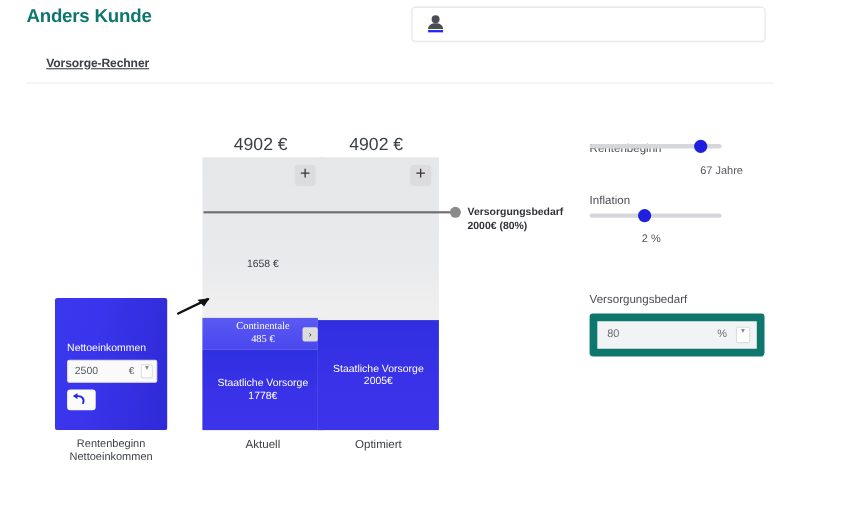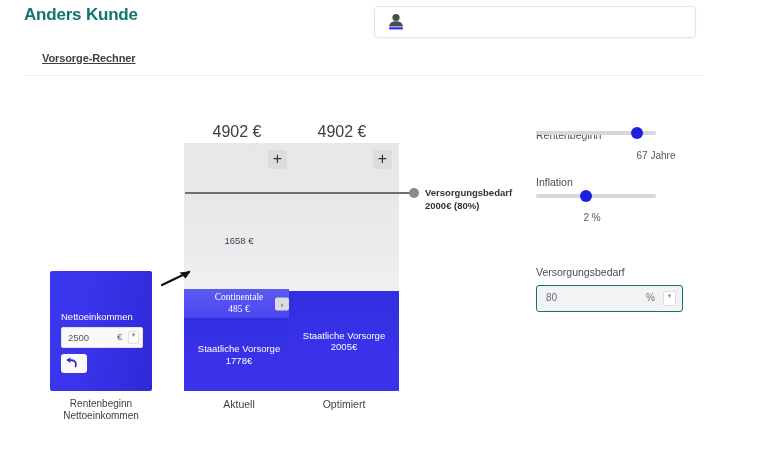--- a/index.html
+++ b/index.html
@@ -319,21 +319,21 @@
     color: #55585f;
     text-align: center;
   }
   .num-field {
     position: absolute;
     left: 16px;
     top: 285px;
     width: 145px;
     height: 25px;
     background: #f2f3f5;
-    border: 1px solid #0f766e;
+    border: 7px solid #0f766e;
     border-radius: 3px;
   }
   .num-field .val {
     position: absolute;
     left: 9px;
     top: 6px;
     font-size: 10px;
     color: #6d7077;
   }
   .num-field .pct {

